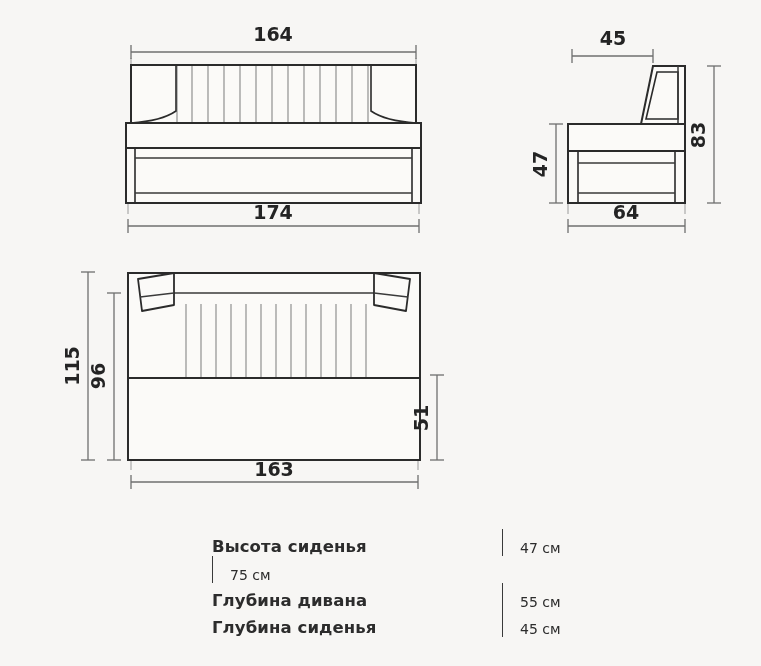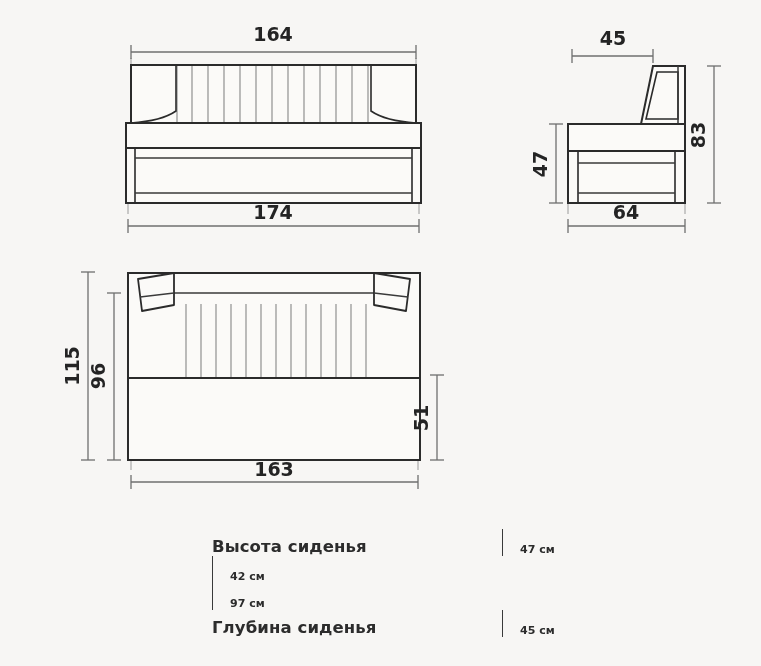--- a/index.html
+++ b/index.html
@@ -100,22 +100,22 @@
   }
   .spec-sep {
     width: 1px;
     align-self: stretch;
     background: #3a3a3a;
     margin-right: 17px;
     flex: 0 0 1px;
   }
   .spec-value {
     font-family: "DejaVu Sans", sans-serif;
-    font-size: 11px;
-    font-weight: 700;
+    font-size: 14px;
+    font-weight: 400;
     color: #2c2c2c;
     white-space: nowrap;
     margin-top: 28px;
   }
 </style>
 </head>
 <body>
 
 <div id="sheet">
 
@@ -284,26 +284,27 @@
   <div id="spec-table">
 
     <div class="spec-row">
       <div class="spec-name">Высота сиденья</div>
       <div class="spec-sep"></div>
       <div class="spec-value">47 см</div>
     </div>
 
     <div class="spec-row">
       <div class="spec-sep"></div>
-      <div class="spec-value">42 см</div>
+      <div class="spec-value">75 см</div>
     </div>
 
     <div class="spec-row">
+      <div class="spec-name">Глубина дивана</div>
       <div class="spec-sep"></div>
-      <div class="spec-value">97 см</div>
+      <div class="spec-value">55 см</div>
     </div>
 
     <div class="spec-row">
       <div class="spec-name">Глубина сиденья</div>
       <div class="spec-sep"></div>
       <div class="spec-value">45 см</div>
     </div>
 
   </div>
 

